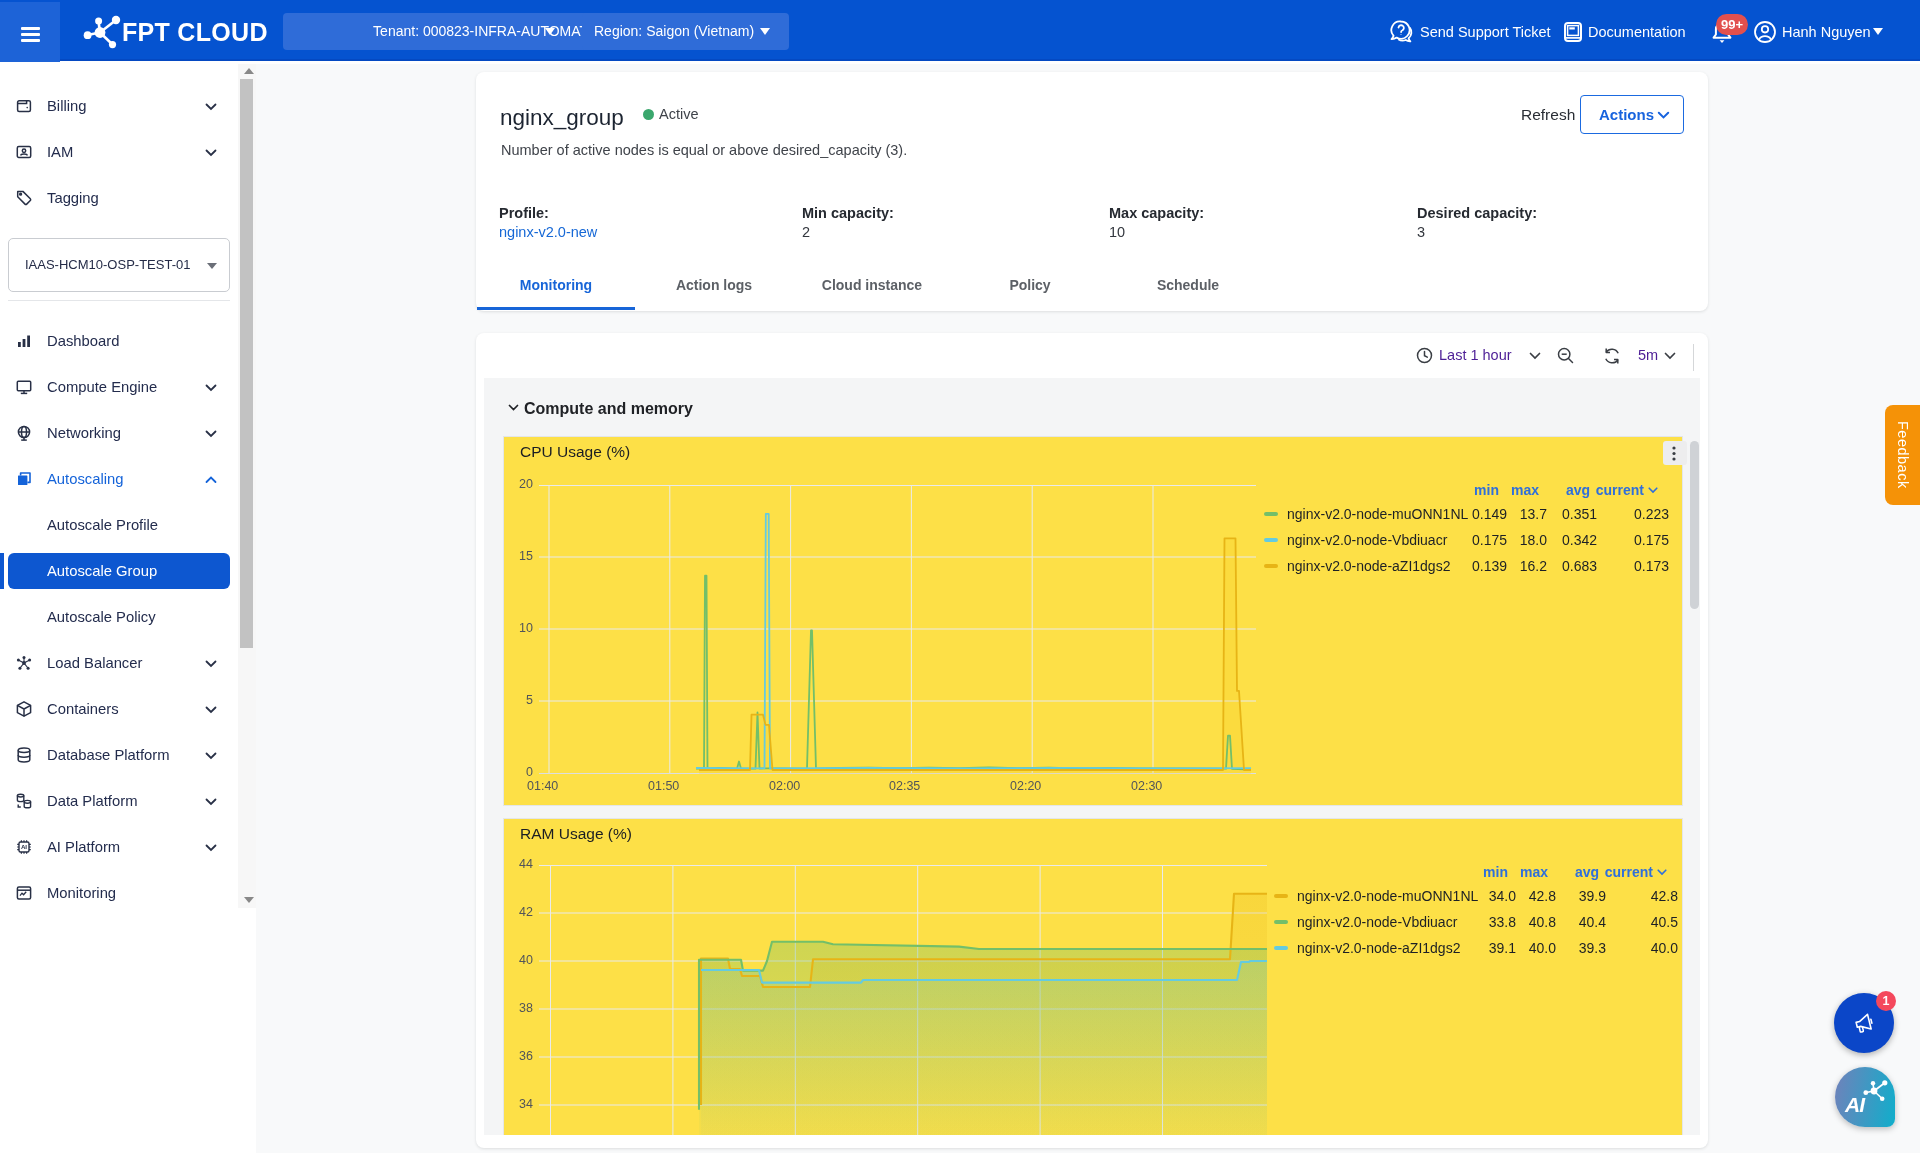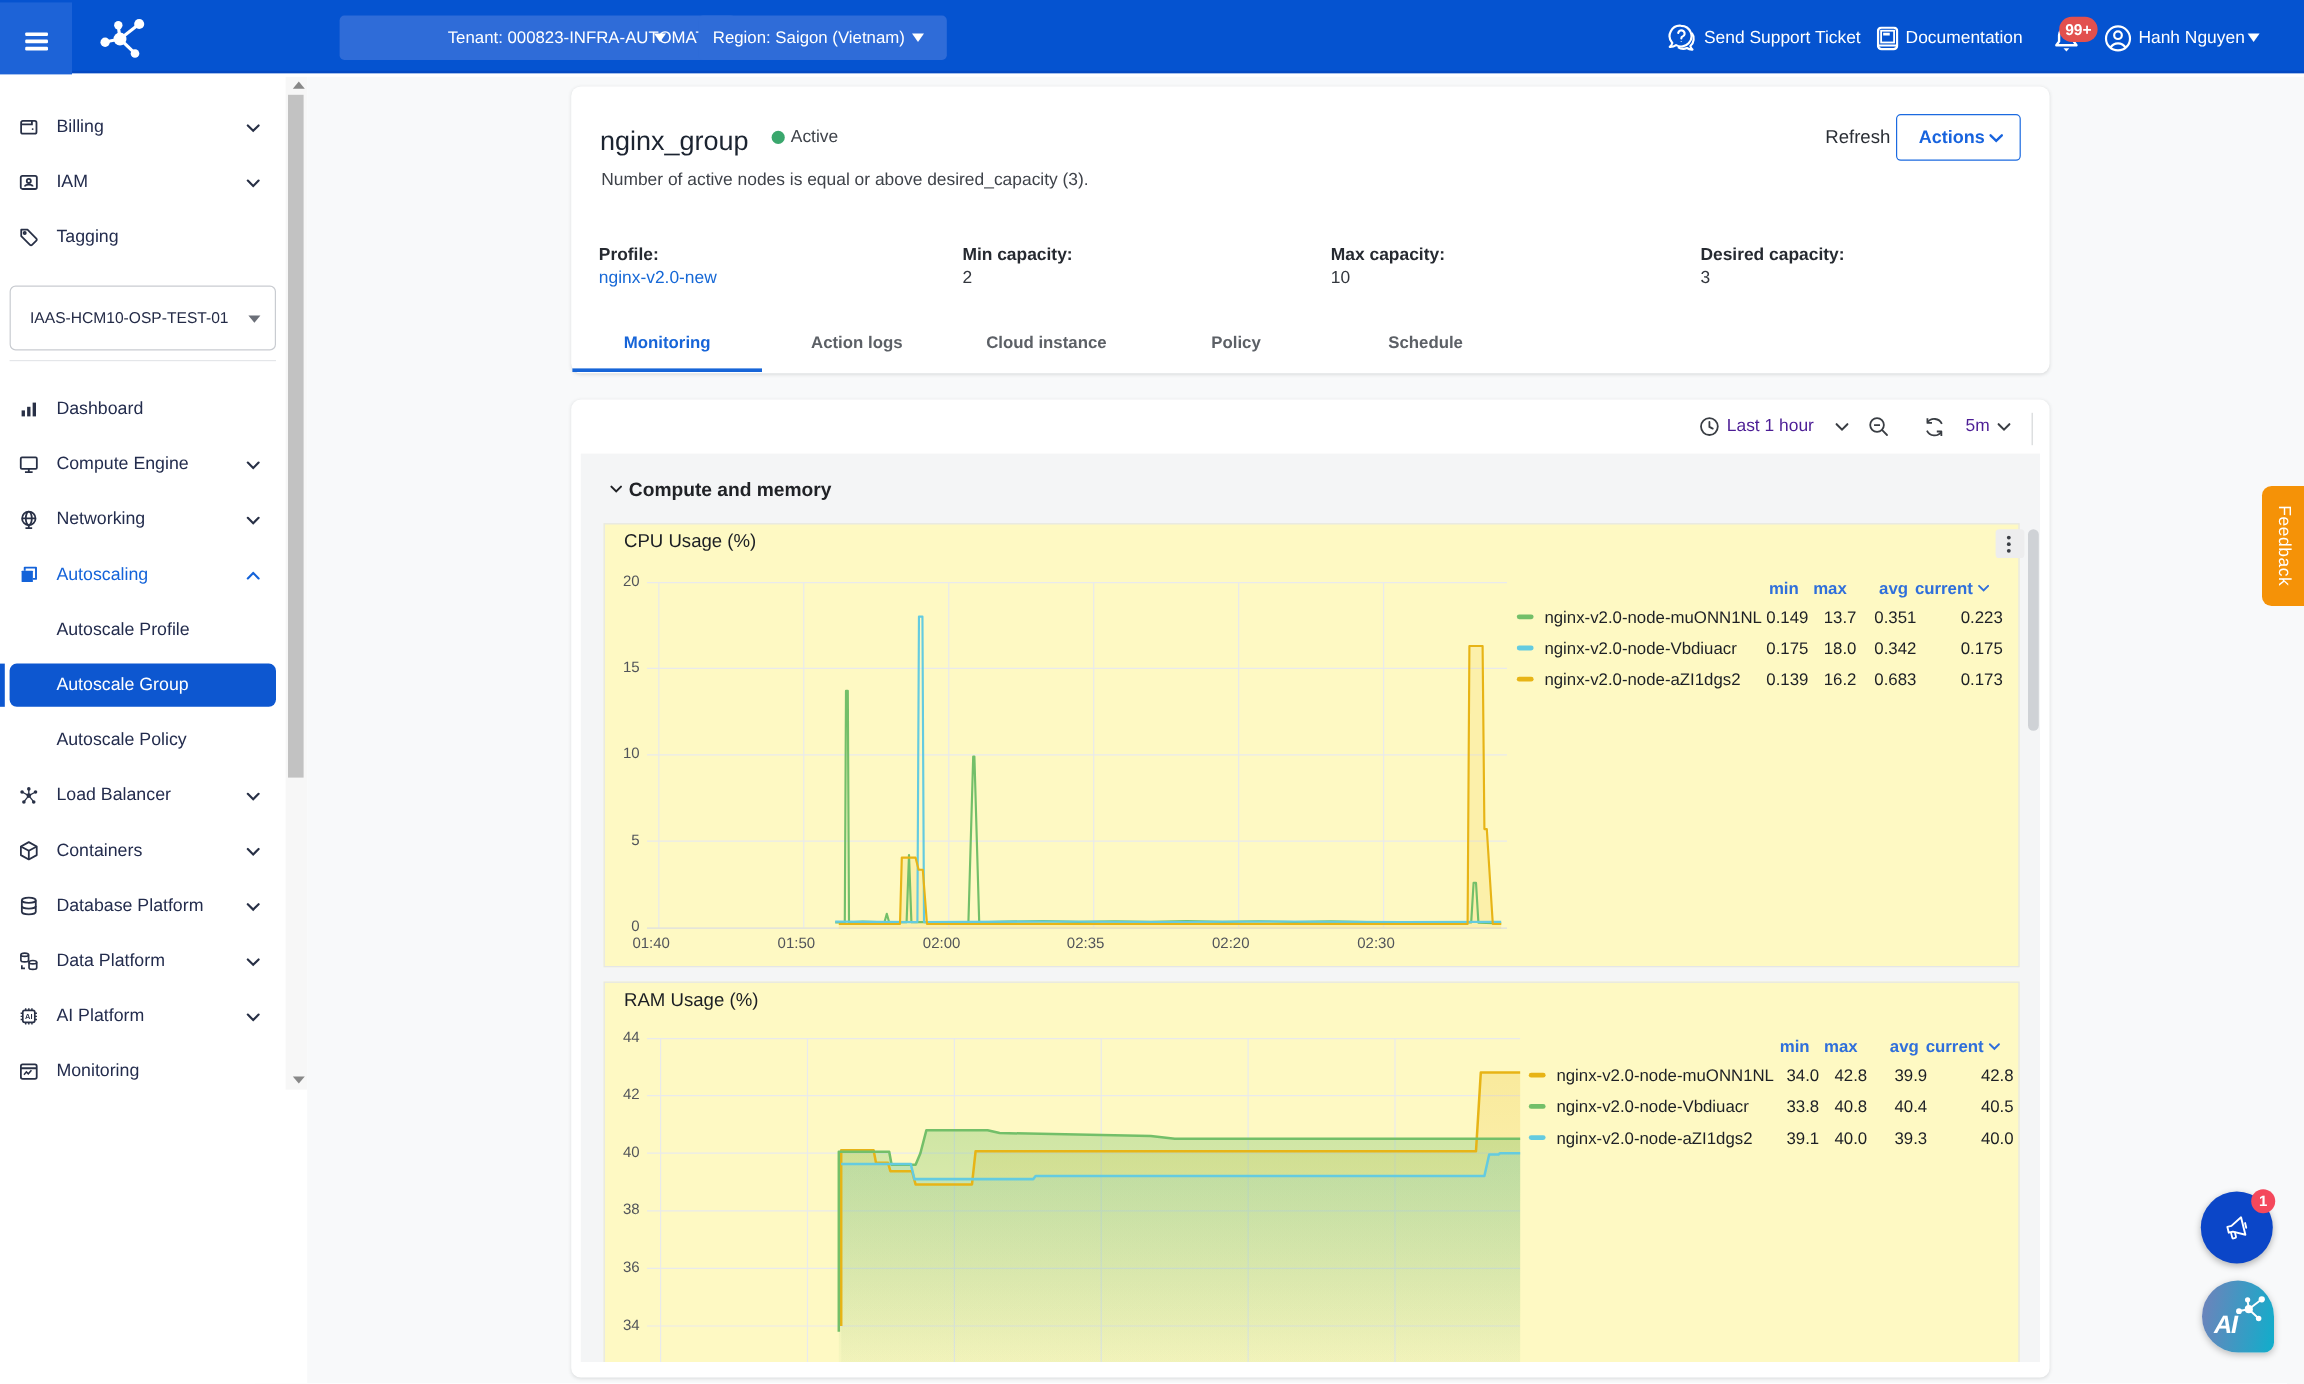--- a/index.html
+++ b/index.html
@@ -41,21 +41,21 @@
 .plabel { position:absolute; top:133px; font-size:14.5px; font-weight:700; color:#262a31; }
 .pvalue { position:absolute; top:152px; font-size:14.5px; color:#33373e; }
 .tabs { position:absolute; left:1px; top:200px; height:35px; }
 .tab { position:absolute; top:0; width:158px; height:32px; text-align:center; line-height:26px; font-size:14px; font-weight:600; color:#5c6066; }
 .tabline { position:absolute; left:1px; top:235px; width:158px; height:3px; background:#1765d8; }
 .actbtn { position:absolute; left:1104px; top:23px; width:104px; height:39px; border:1px solid #1b6ae0; border-radius:4px; }
 
 .tbtext { position:absolute; top:0; height:45px; line-height:45px; font-size:14.5px; color:#4c1d95; }
 
 .dash { position:absolute; left:8px; top:45px; width:1216px; height:757px; background:#f4f5f6; overflow:hidden; }
-.panel { position:absolute; left:19px; width:1180px; height:370px; background:#fef9c3; border:1px solid #e4e6e8; }
+.panel { position:absolute; left:19px; width:1180px; height:370px; background:#fde047; border:1px solid #e4e6e8; }
 .ptitle { position:absolute; left:16px; top:6px; font-size:15.5px; color:#1b1e23; }
 .ylab { position:absolute; width:26px; text-align:right; font-size:12.5px; color:#51545a; }
 .xlab { position:absolute; top:342px; width:44px; text-align:left; font-size:12.5px; color:#51545a; }
 .lgh { position:absolute; font-size:14px; font-weight:700; color:#2f6fdb; text-align:right; }
 .lgt { position:absolute; font-size:14px; color:#1d2025; white-space:nowrap; }
 .lgn { position:absolute; font-size:14px; color:#1d2025; text-align:right; }
 .sw { position:absolute; left:760px; width:14px; height:4px; border-radius:2px; }
 .feedback { z-index:30; position:absolute; left:1885px; top:405px; width:35px; height:100px; background:#f59207; border-radius:8px 0 0 8px; color:#fff; font-size:14.5px; writing-mode:vertical-rl; text-align:center; line-height:35px; letter-spacing:0.5px; }
 .fab1 { z-index:30; position:absolute; left:1834px; top:993px; width:60px; height:60px; border-radius:50%; background:#0b46c8; box-shadow:0 2px 6px rgba(0,0,0,0.3); }
 .fab1badge { z-index:31; position:absolute; left:1876px; top:991px; width:20px; height:20px; border-radius:50%; background:#f4485c; color:#fff; font-size:12.5px; font-weight:700; text-align:center; line-height:20px; }
@@ -76,20 +76,21 @@
         <line x1="20" y1="22.5" x2="7.5" y2="25"></line>
         <line x1="20" y1="22.5" x2="36" y2="10"></line>
         <line x1="20" y1="22.5" x2="32.5" y2="34.5"></line>
       </g>
       <circle cx="20" cy="22.5" r="5.4" fill="#fff"></circle>
       <circle cx="18.6" cy="11" r="3.5" fill="#fff"></circle>
       <circle cx="7.6" cy="25.2" r="3.9" fill="#fff"></circle>
       <circle cx="36" cy="10" r="4.2" fill="#fff"></circle>
       <circle cx="32.5" cy="34.6" r="3.6" fill="#fff"></circle>
     </svg>
+    <div class="logotext">FPT CLOUD</div>
     <div class="navbtn" style="left:283px;width:330px;text-align:right;">
       <span style="margin-left:13px">Tenant: 000823-INFRA-AUTOMATION</span>
       <span class="carew" style="left:262px;top:15px"></span>
     </div>
     <div class="navbtn" style="left:582px;width:207px;">
       <span style="margin-left:12px">Region: Saigon (Vietnam)</span>
       <span class="carew" style="left:178px;top:15px"></span>
     </div>
     <svg class="abs" style="left:1389px;top:20px" width="27" height="25" viewBox="0 0 27 25" fill="none" stroke="#fff" stroke-width="1.8">
       <path d="M12 1.5 a8.6 8.6 0 0 1 6.2 14.5 a8.6 8.6 0 0 1 -10.5 1.6 c-1.6 1.1 -3.3 1.6 -5.2 1.5 c1 -0.9 1.7 -2 2.1 -3.3 A8.6 8.6 0 0 1 12 1.5 Z" stroke-linejoin="round"></path>

